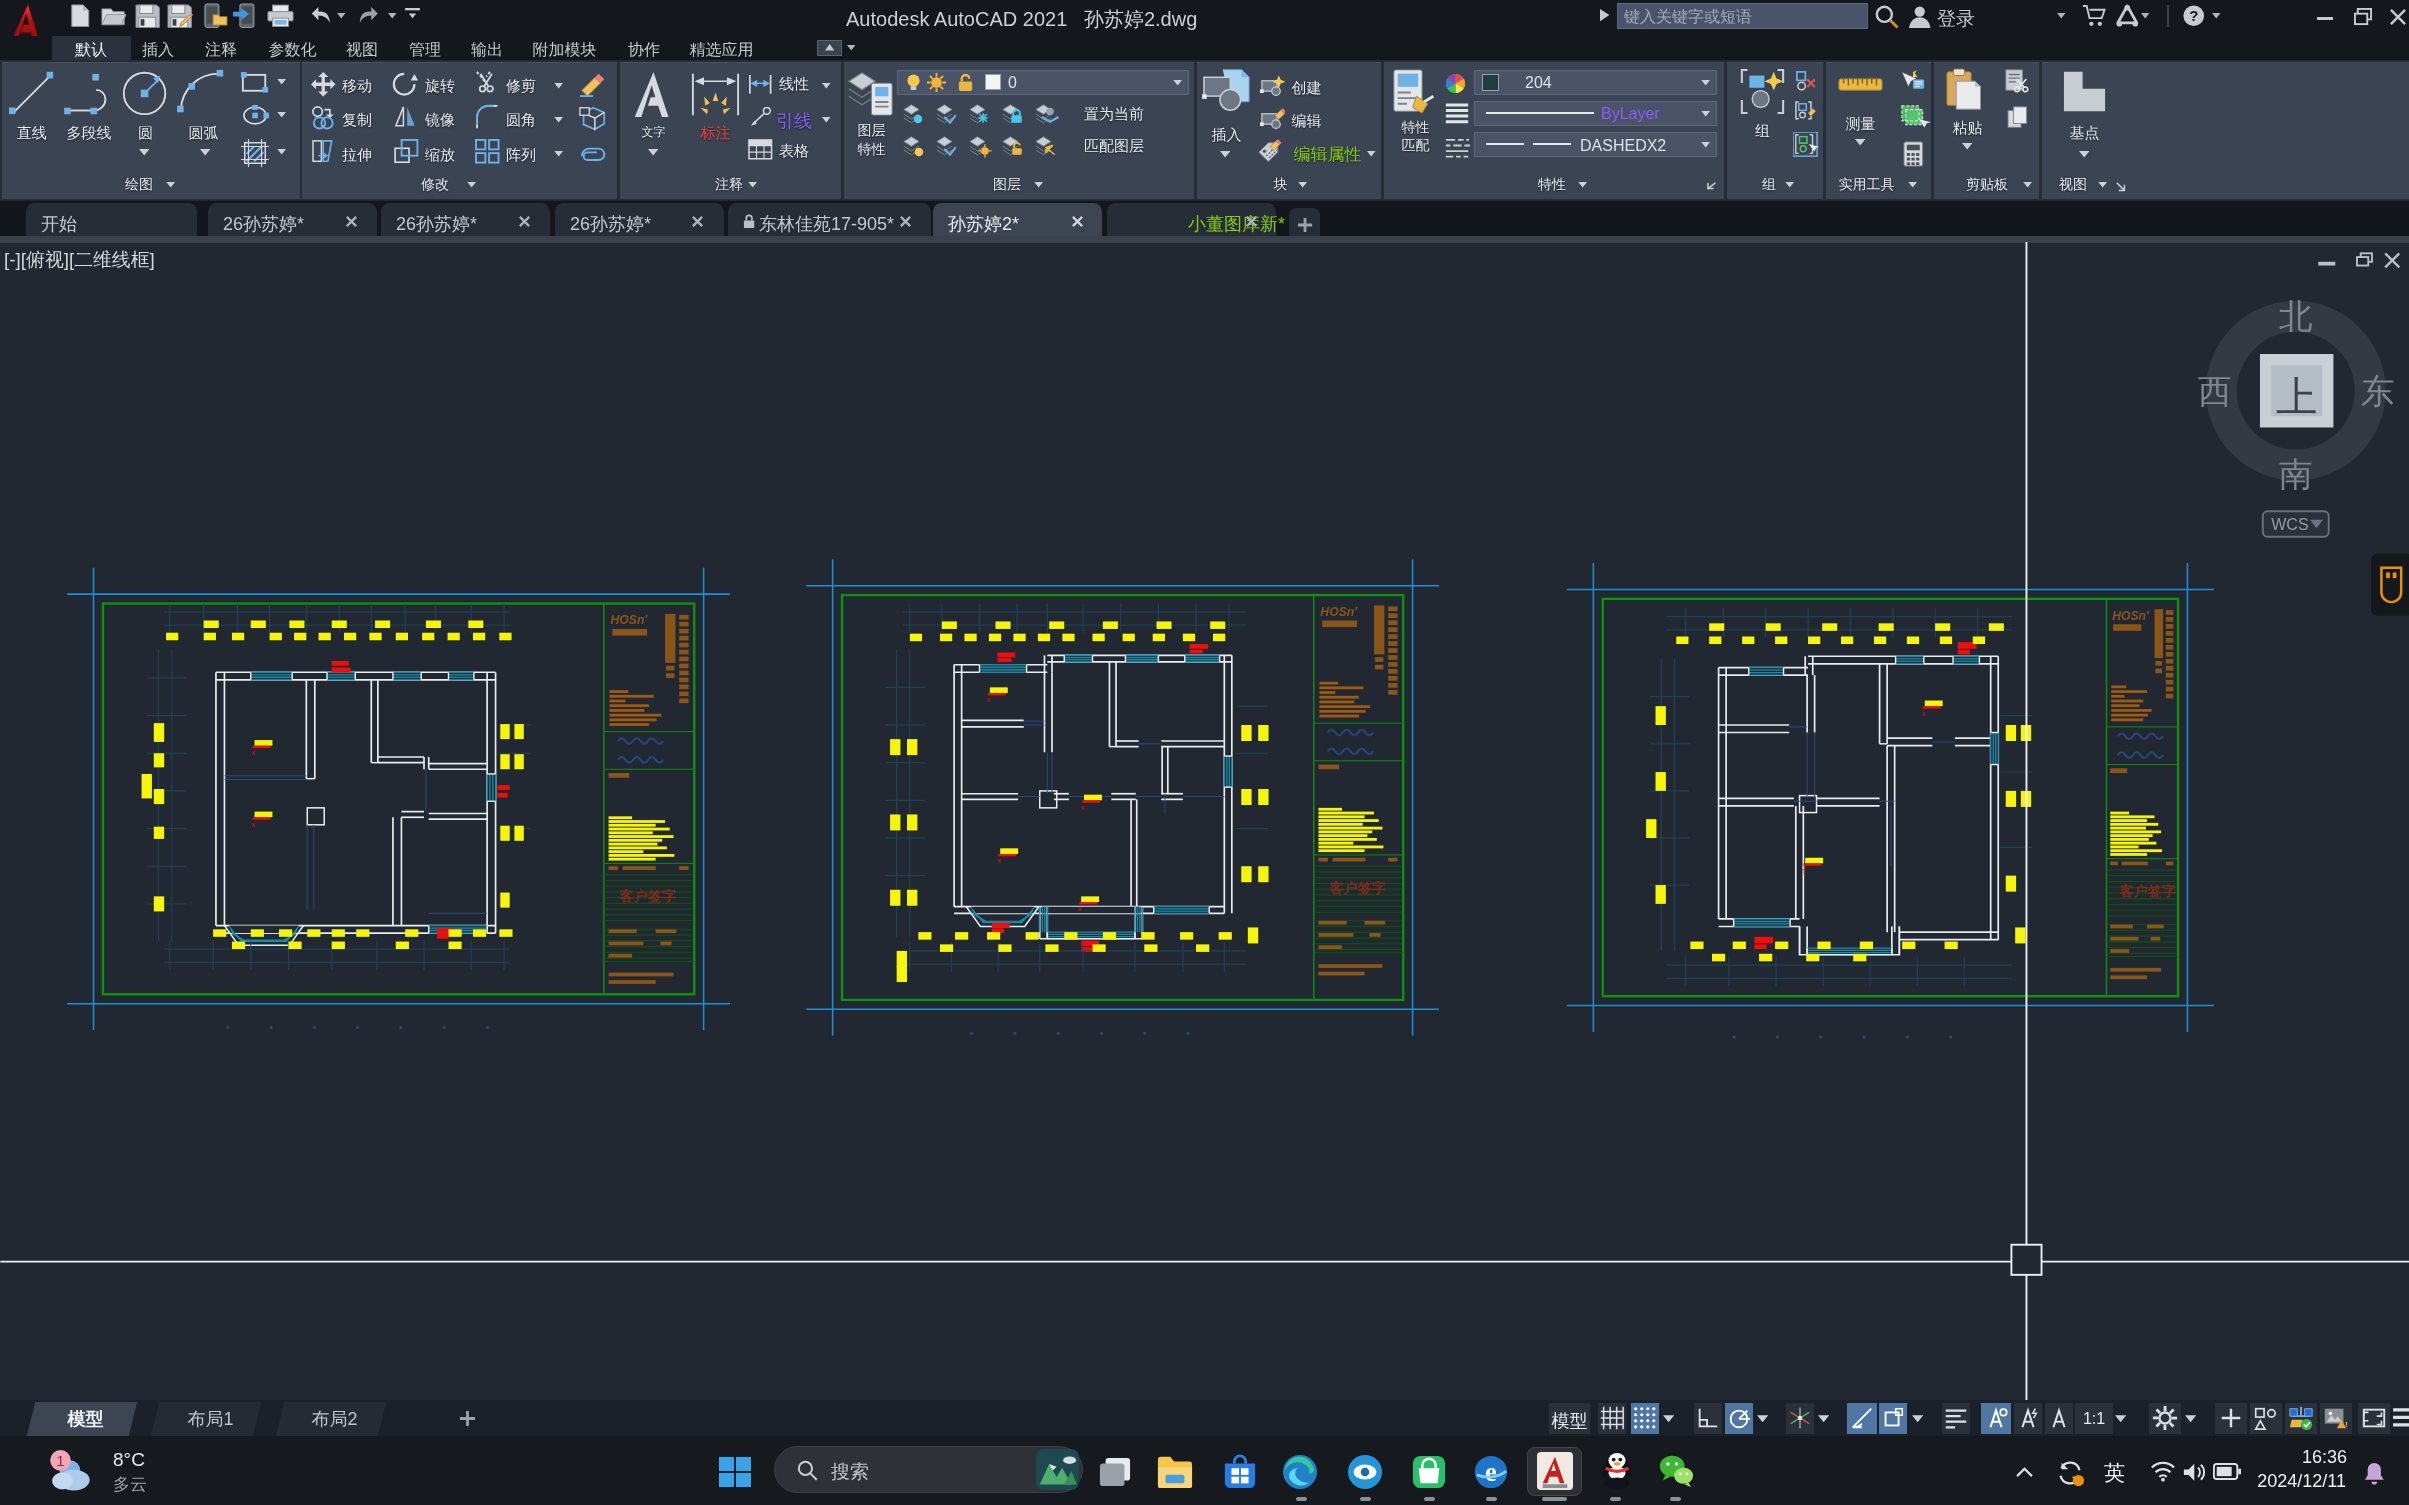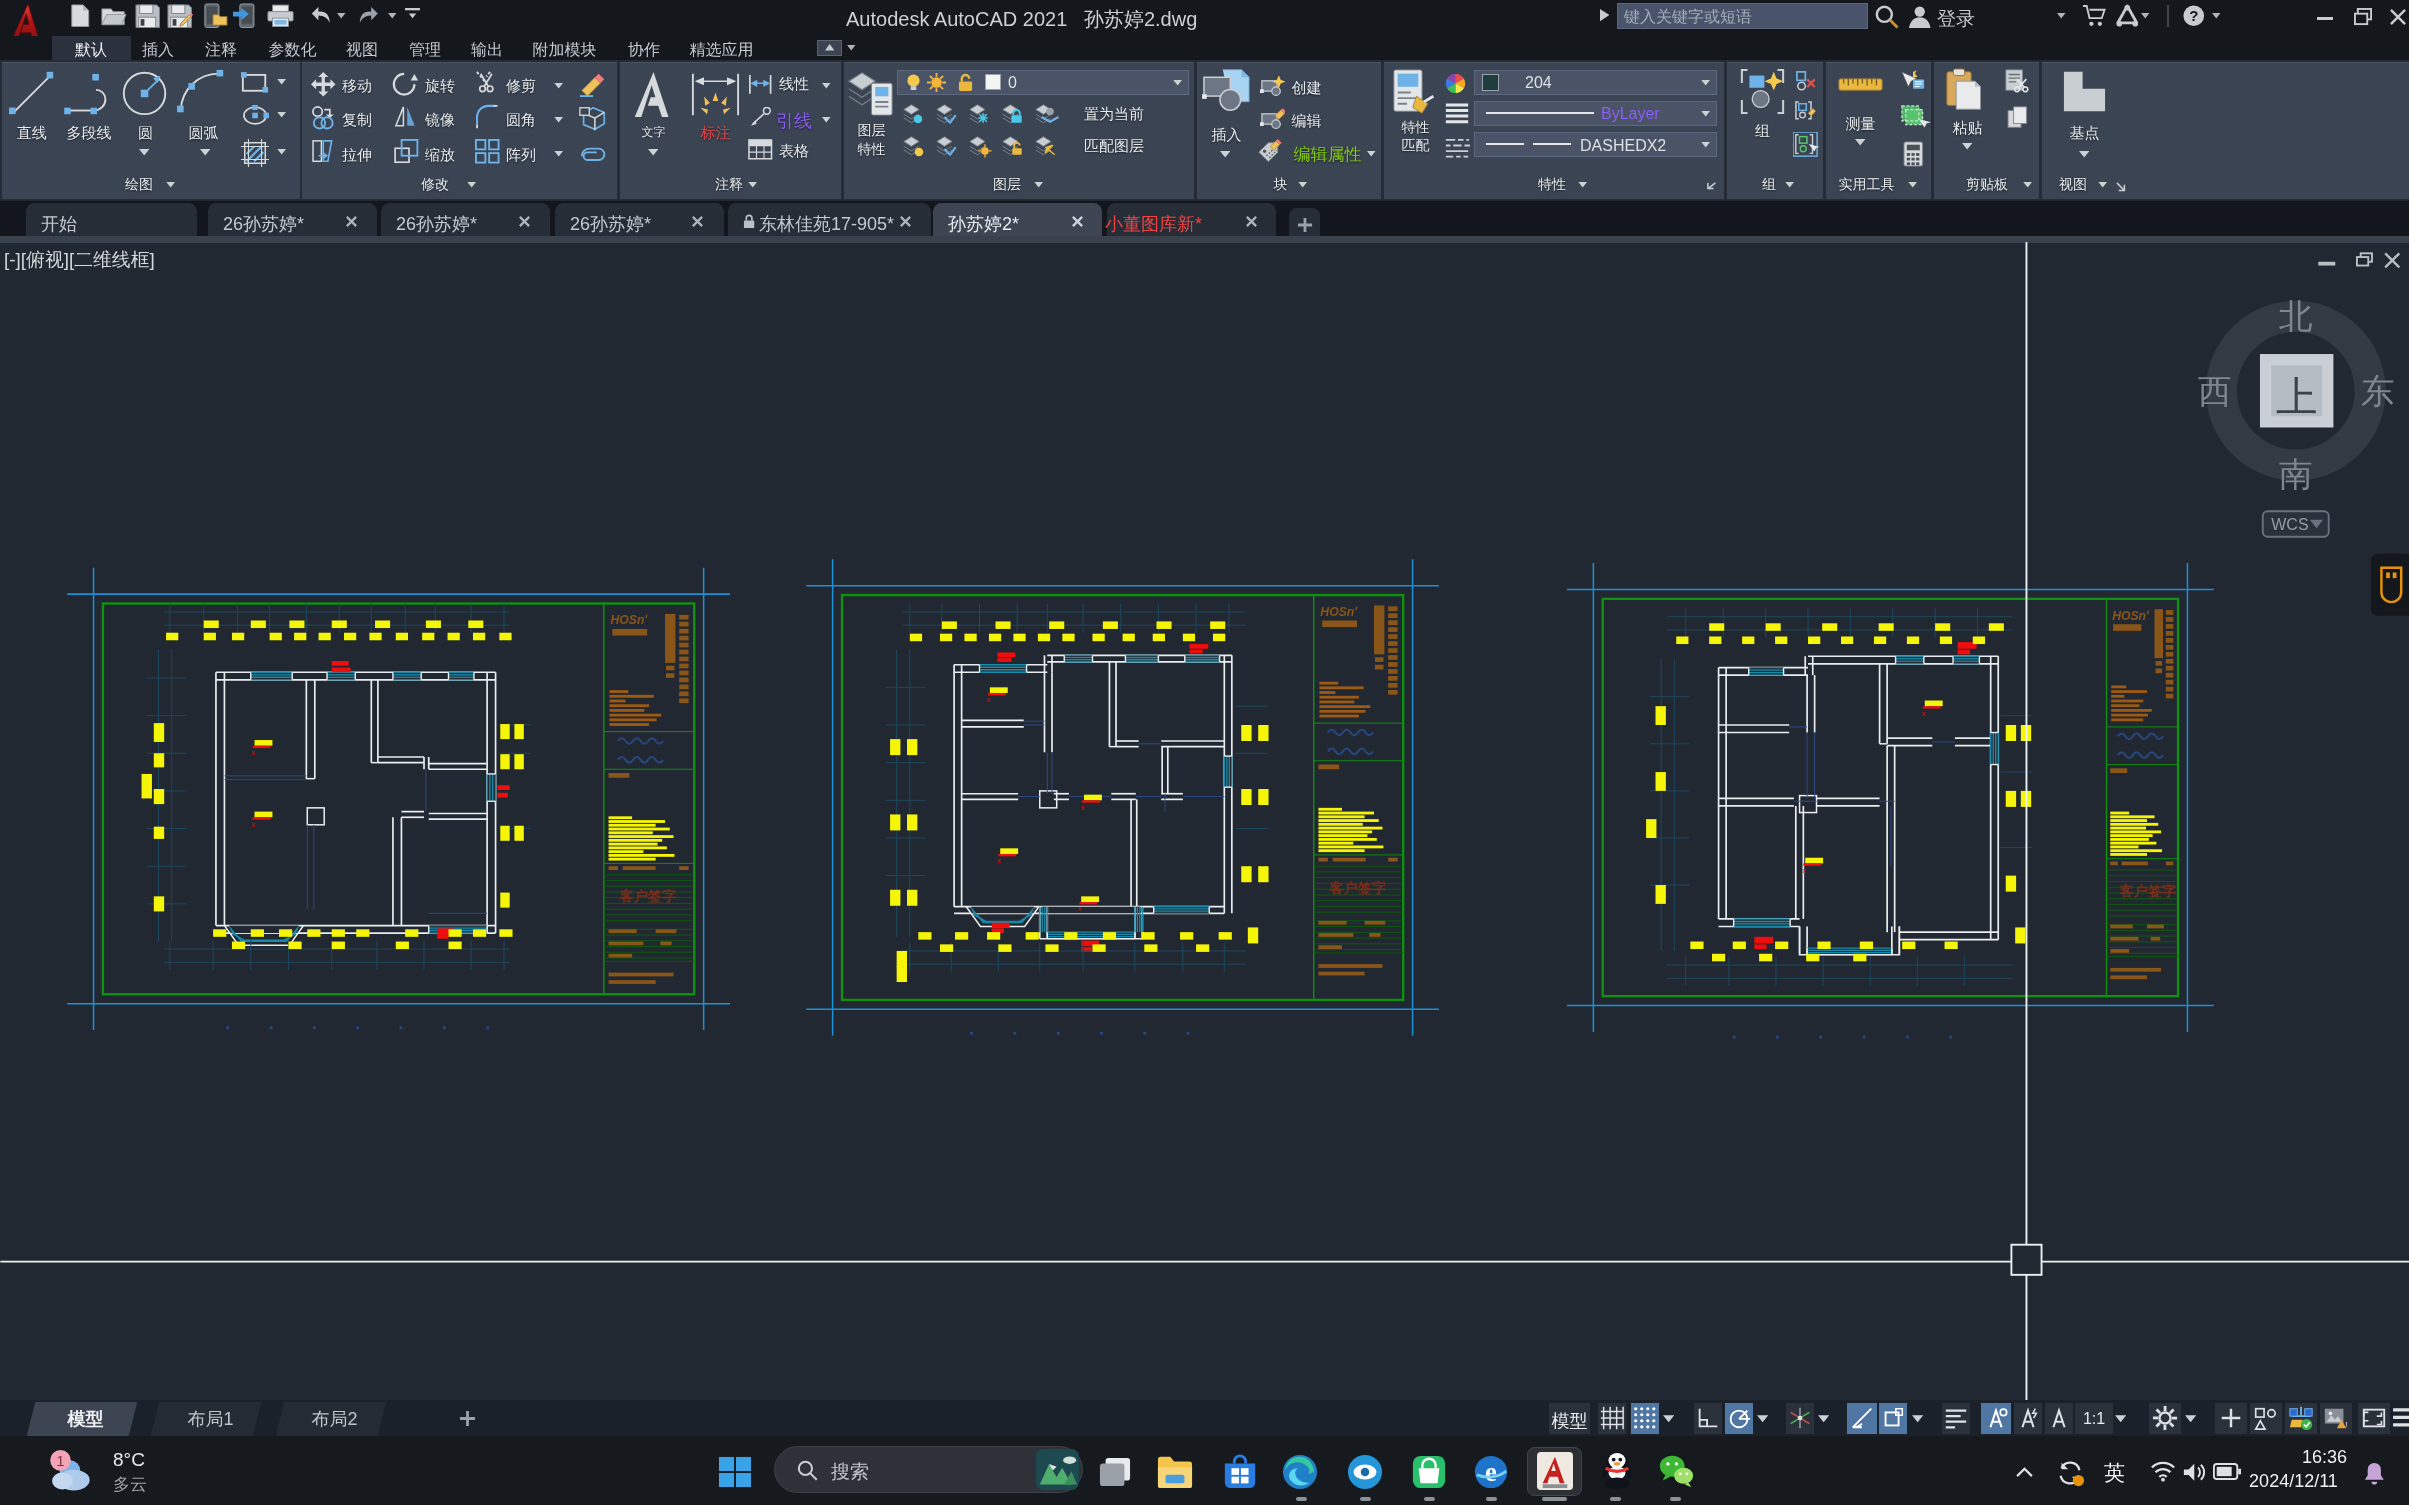--- a/index.html
+++ b/index.html
@@ -696,21 +696,21 @@
 <div class="abs" style="left:759px;top:212px;color:#c3c9cf;font-size:18px">东林佳苑17-905*</div>
 <svg class="ic" style="left:899px;top:215px" width="13" height="13" viewBox="0 0 14 14">
     <path d="M2 2 L12 12 M12 2 L2 12" stroke="#aeb4ba" stroke-width="2.4"></path>
   </svg>
 <div class="abs" style="left:933px;top:203px;width:169px;height:38px;background:#3d4553;border-radius:8.5px 8.5px 0 0"></div>
 <div class="abs" style="left:948px;top:212px;color:#e8ebee;font-size:18px">孙苏婷2*</div>
 <svg class="ic" style="left:1071px;top:215px" width="13" height="13" viewBox="0 0 14 14">
     <path d="M2 2 L12 12 M12 2 L2 12" stroke="#d0d5da" stroke-width="2.4"></path>
   </svg>
 <div class="abs" style="left:1107px;top:203px;width:169px;height:38px;background:#272d37;border-radius:8.5px 8.5px 0 0"></div>
-<div class="abs" style="left:1105px;top:212px;color:#ef4444;font-size:18px">小董图库新*</div>
+<div class="abs" style="left:1188px;top:212px;color:#84cc16;font-size:18px">小董图库新*</div>
 <svg class="ic" style="left:1245px;top:215px" width="13" height="13" viewBox="0 0 14 14">
     <path d="M2 2 L12 12 M12 2 L2 12" stroke="#aeb4ba" stroke-width="2.4"></path>
   </svg>
 <div class="abs" style="left:1289px;top:208px;width:31px;height:33px;background:#272d37;border-radius:7.5px 7.5px 0 0"></div>
 <svg class="ic" style="left:1297px;top:217px" width="16" height="16" viewBox="0 0 17 17">
     <path d="M8.5 1 v15 M1 8.5 h15" stroke="#9aa1a8" stroke-width="3"></path>
   </svg>
 <div class="abs" style="left:0;top:236px;width:2410px;height:6.6px;background:#39414d"></div>
 <svg class="abs" style="left:0;top:242px" width="2410" height="1159" viewBox="0 257 2559 1231">
     <text x="4" y="283" font-size="20" fill="#d4d8db">[-][俯视][二维线框]</text>
@@ -1818,17 +1818,17 @@
 <svg class="ic" style="left:2182px;top:1460px" width="24.5" height="24.5" viewBox="0 0 26 26">
     <path d="M2 10 h5 l6 -6 v18 l-6 -6 h-5 z" fill="#dde1e5"></path>
     <path d="M17 8 a7 7 0 0 1 0 10 M20 5 a11 11 0 0 1 0 16" stroke="#dde1e5" stroke-width="2" fill="none"></path>
   </svg>
 <svg class="ic" style="left:2213px;top:1461px" width="28" height="21" viewBox="0 0 30 22">
     <rect x="1" y="3" width="25" height="16" rx="3" fill="none" stroke="#dde1e5" stroke-width="2"></rect>
     <rect x="4" y="6" width="16" height="10" fill="#dde1e5"></rect>
     <rect x="27" y="8" width="3" height="6" fill="#dde1e5"></rect>
   </svg>
 <div class="abs" style="left:2262px;top:1447px;width:85px;text-align:right;color:#eef1f3;font-size:18px">16:36</div>
-<div class="abs" style="left:2241px;top:1471px;width:105px;text-align:center;color:#eef1f3;font-size:18px">2024/12/11</div>
+<div class="abs" style="left:2241px;top:1471px;width:105px;text-align:right;color:#eef1f3;font-size:18px">2024/12/11</div>
 <svg class="ic" style="left:2363px;top:1461px" width="22.6" height="24.5" viewBox="0 0 24 26">
     <path d="M12 2 a7 7 0 0 1 7 7 v6 l3 5 h-20 l3 -5 v-6 a7 7 0 0 1 7 -7 z" fill="#c5a5d8"></path>
     <path d="M9 22 a3 3 0 0 0 6 0" fill="#c5a5d8"></path>
   </svg>
 
 </body></html>

